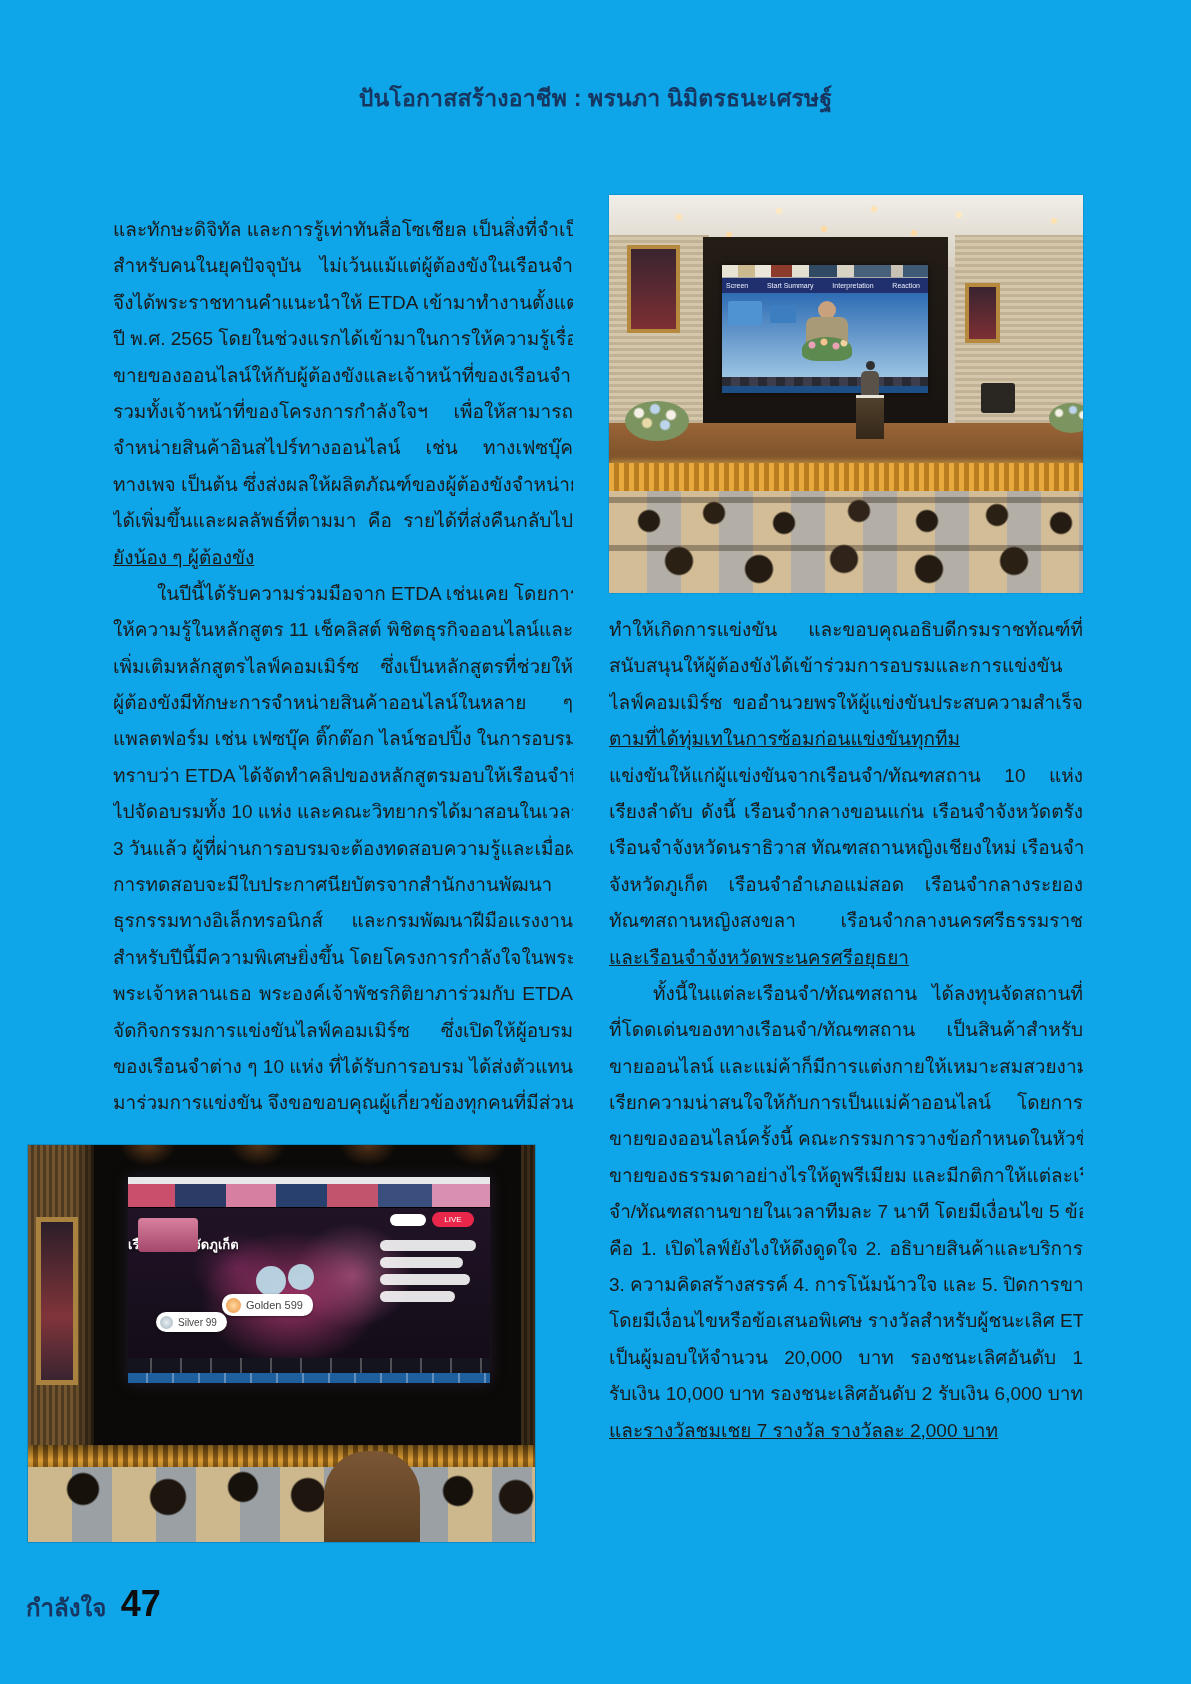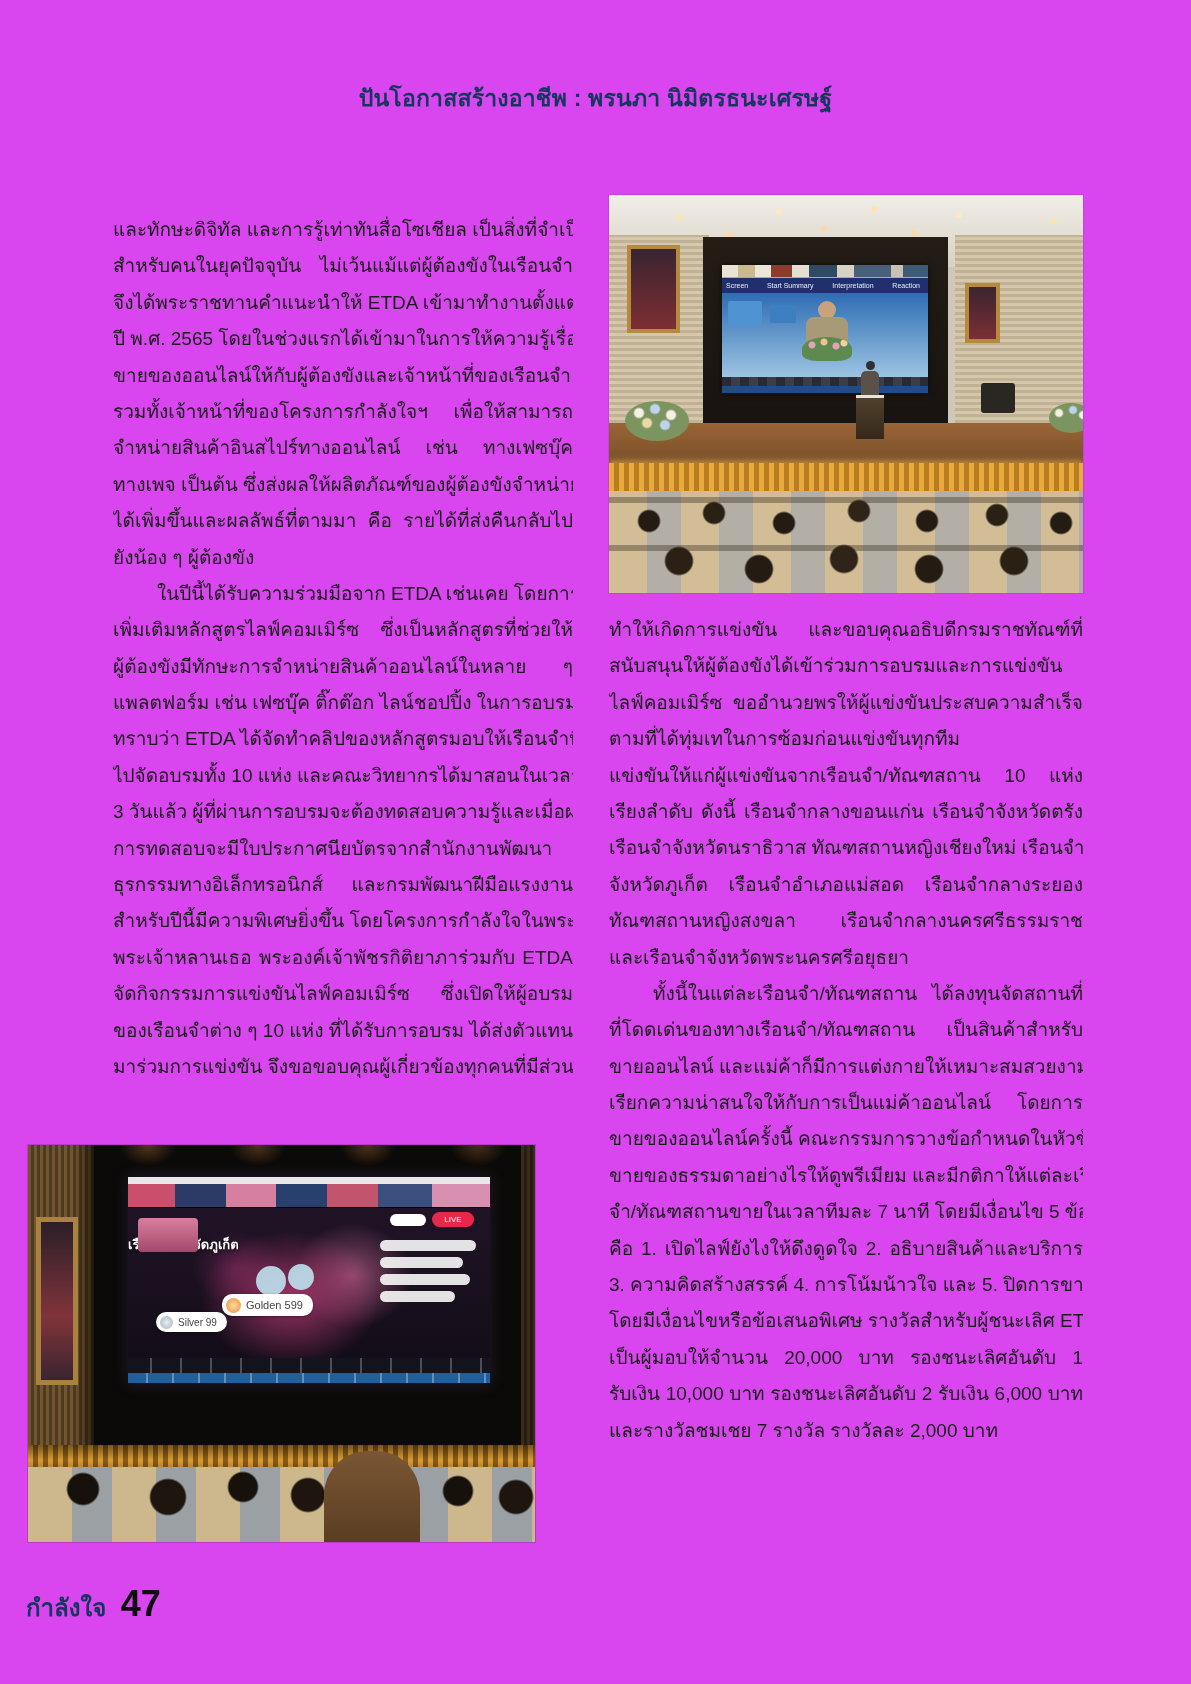--- a/index.html
+++ b/index.html
@@ -1,33 +1,33 @@
 <!DOCTYPE html>
 <html><head>
 <meta charset="utf-8">
 <style>
   * { box-sizing: border-box; margin: 0; padding: 0; }
   body { background:#888; font-family:"Liberation Sans", sans-serif; }
   .page {
     position:relative; width:1191px; height:1684px; margin:0 auto;
-    background:#d946ef; overflow:hidden;
+    background:#0ea5e9; overflow:hidden;
   }
   .header {
     position:absolute; top:80px; left:0; width:100%;
     text-align:center; font-size:23px; font-weight:bold; color:#17365f;
     letter-spacing:0.2px;
   }
   .col { position:absolute; color:#1b1b1b; font-size:19px; }
   .col-left  { left:113px; top:212px; width:460px; }
   .col-right { left:609px; top:612px; width:474px; }
   .line {
     height:36.4px; line-height:36.4px; overflow:hidden;
     text-align:justify; text-align-last:justify; white-space:nowrap;
   }
-  .line.pend { text-align-last:left; }
+  .line.pend { text-align-last:left;text-decoration:underline; }
   .line.indent { padding-left:44px; }
 
   
   .photo-top {
     position:absolute; left:609px; top:195px; width:474px; height:398px;
     background:#cfc8ba; overflow:hidden; box-shadow:0 0 0 1px rgba(0,0,0,.08);
   }
   .pt-ceiling {
     position:absolute; left:0; top:0; width:100%; height:72px;
     background-image:
@@ -359,20 +359,21 @@
     <div class="line">สำหรับคนในยุคปัจจุบัน ไม่เว้นแม้แต่ผู้ต้องขังในเรือนจำ</div>
     <div class="line">จึงได้พระราชทานคำแนะนำให้ ETDA เข้ามาทำงานตั้งแต่</div>
     <div class="line">ปี พ.ศ. 2565 โดยในช่วงแรกได้เข้ามาในการให้ความรู้เรื่องการ</div>
     <div class="line">ขายของออนไลน์ให้กับผู้ต้องขังและเจ้าหน้าที่ของเรือนจำ</div>
     <div class="line">รวมทั้งเจ้าหน้าที่ของโครงการกำลังใจฯ เพื่อให้สามารถ</div>
     <div class="line">จำหน่ายสินค้าอินสไปร์ทางออนไลน์ เช่น ทางเฟซบุ๊ค</div>
     <div class="line">ทางเพจ เป็นต้น ซึ่งส่งผลให้ผลิตภัณฑ์ของผู้ต้องขังจำหน่าย</div>
     <div class="line">ได้เพิ่มขึ้นและผลลัพธ์ที่ตามมา คือ รายได้ที่ส่งคืนกลับไป</div>
     <div class="line pend">ยังน้อง ๆ ผู้ต้องขัง</div>
     <div class="line indent">ในปีนี้ได้รับความร่วมมือจาก ETDA เช่นเคย โดยการ</div>
+    <div class="line">ให้ความรู้ในหลักสูตร 11 เช็คลิสต์ พิชิตธุรกิจออนไลน์และ</div>
     <div class="line">เพิ่มเติมหลักสูตรไลฟ์คอมเมิร์ซ ซึ่งเป็นหลักสูตรที่ช่วยให้</div>
     <div class="line">ผู้ต้องขังมีทักษะการจำหน่ายสินค้าออนไลน์ในหลาย ๆ</div>
     <div class="line">แพลตฟอร์ม เช่น เฟซบุ๊ค ติ๊กต๊อก ไลน์ชอปปิ้ง ในการอบรมนั้น</div>
     <div class="line">ทราบว่า ETDA ได้จัดทำคลิปของหลักสูตรมอบให้เรือนจำที่ได้</div>
     <div class="line">ไปจัดอบรมทั้ง 10 แห่ง และคณะวิทยากรได้มาสอนในเวลา</div>
     <div class="line">3 วันแล้ว ผู้ที่ผ่านการอบรมจะต้องทดสอบความรู้และเมื่อผ่าน</div>
     <div class="line">การทดสอบจะมีใบประกาศนียบัตรจากสำนักงานพัฒนา</div>
     <div class="line">ธุรกรรมทางอิเล็กทรอนิกส์ และกรมพัฒนาฝีมือแรงงาน</div>
     <div class="line">สำหรับปีนี้มีความพิเศษยิ่งขึ้น โดยโครงการกำลังใจในพระดำริ</div>
     <div class="line">พระเจ้าหลานเธอ พระองค์เจ้าพัชรกิติยาภาร่วมกับ ETDA</div>

